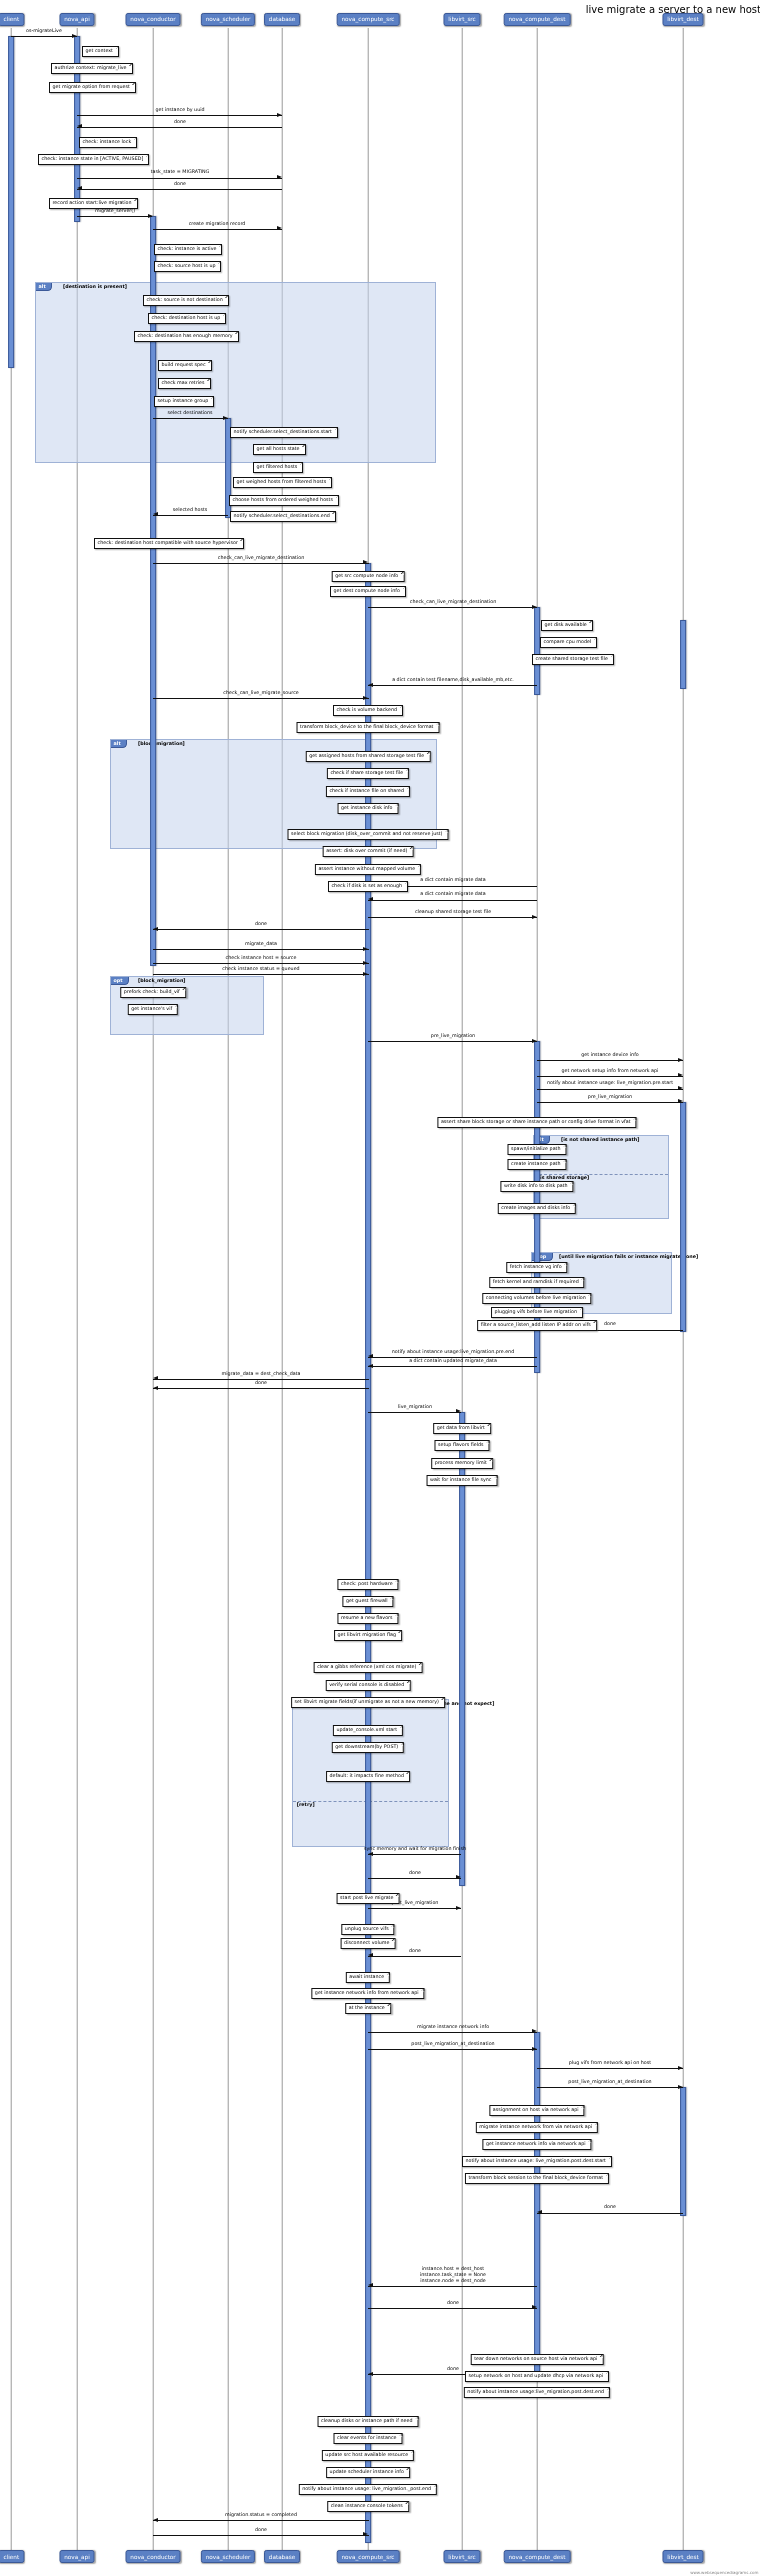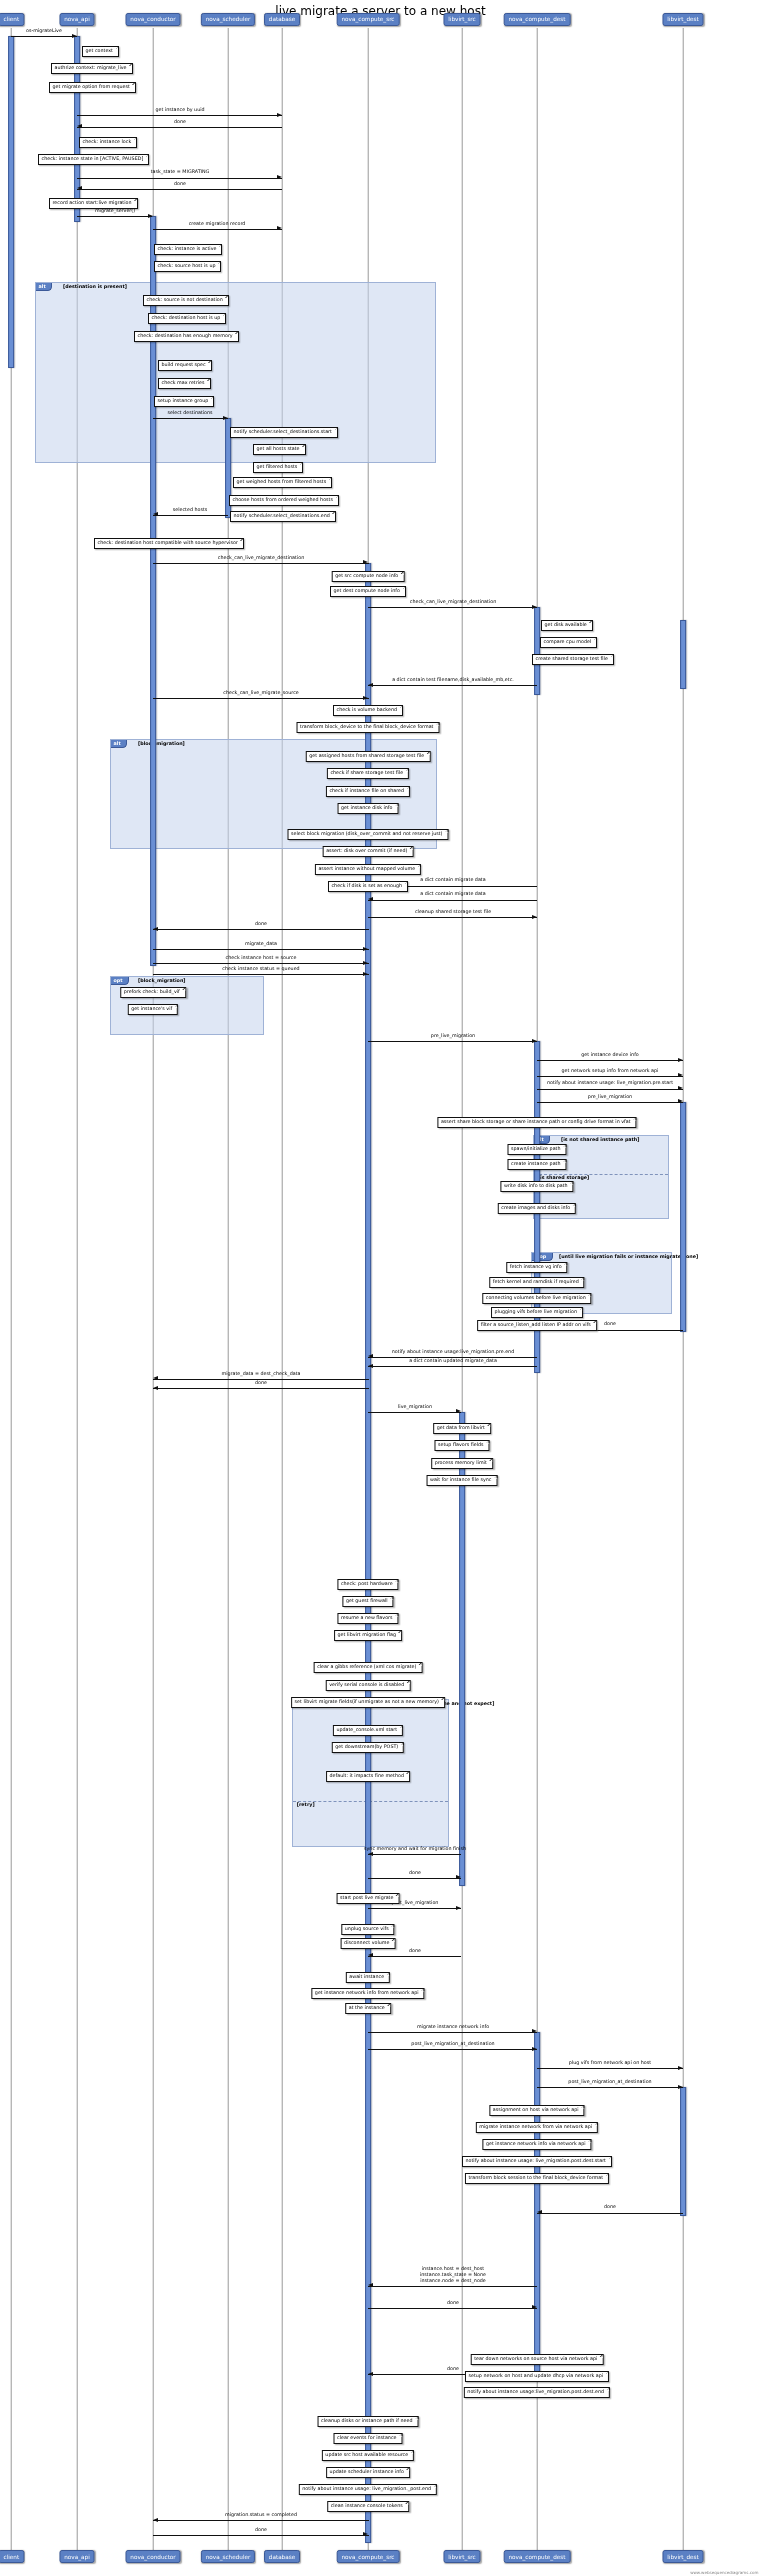--- a/index.html
+++ b/index.html
@@ -1,20 +1,20 @@
 <!DOCTYPE html>
 <html style="font-size:10px"><head>
 <meta charset="utf-8">
 <style>
   html,body{margin:0;padding:0;background:#fff;}
   body{font-family:"DejaVu Sans","Liberation Sans",sans-serif;-webkit-font-smoothing:none;}
   #page{position:relative;width:761px;height:2576px;background:#fff;overflow:hidden;}
 
   
-  .title{position:absolute;left:0;right:0;top:3.8px;text-align:center;font-size:12px;color:#000;}
+  .title{position:absolute;left:0;right:0;top:3.8px;text-align:right;font-size:10px;color:#000;}
 
   
   .plabel{position:absolute;transform:translateX(-50%);background:#5B80C4;
           border:0.6px solid #3B5998;border-radius:2.5px;color:#fff;font-size:5.7px;
           padding:2.5px 3.8px;white-space:nowrap;text-align:center;line-height:1.1;
           box-shadow:0.6px 0.6px 1.3px rgba(0,0,0,.35);}
   .lifeline{position:absolute;width:0.6px;background:#9a9a9a;transform:translateX(-50%);}
 
   
   .act{position:absolute;width:3.8px;background:#6A8FD4;border:0.6px solid #3B5998;

